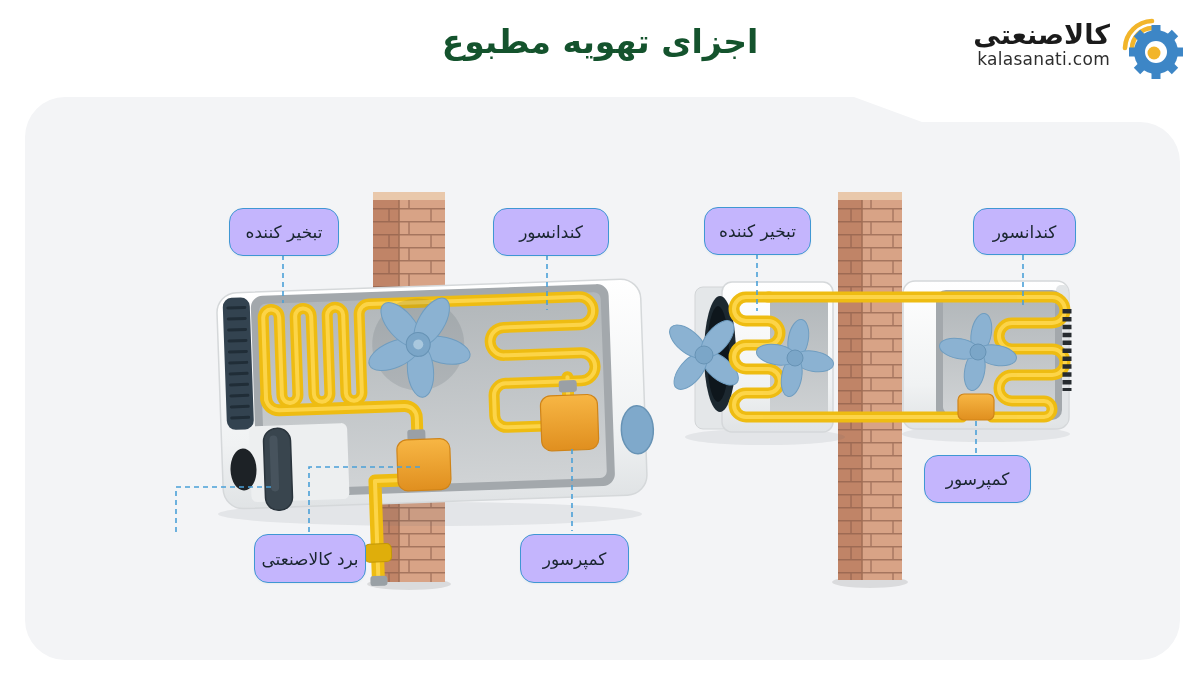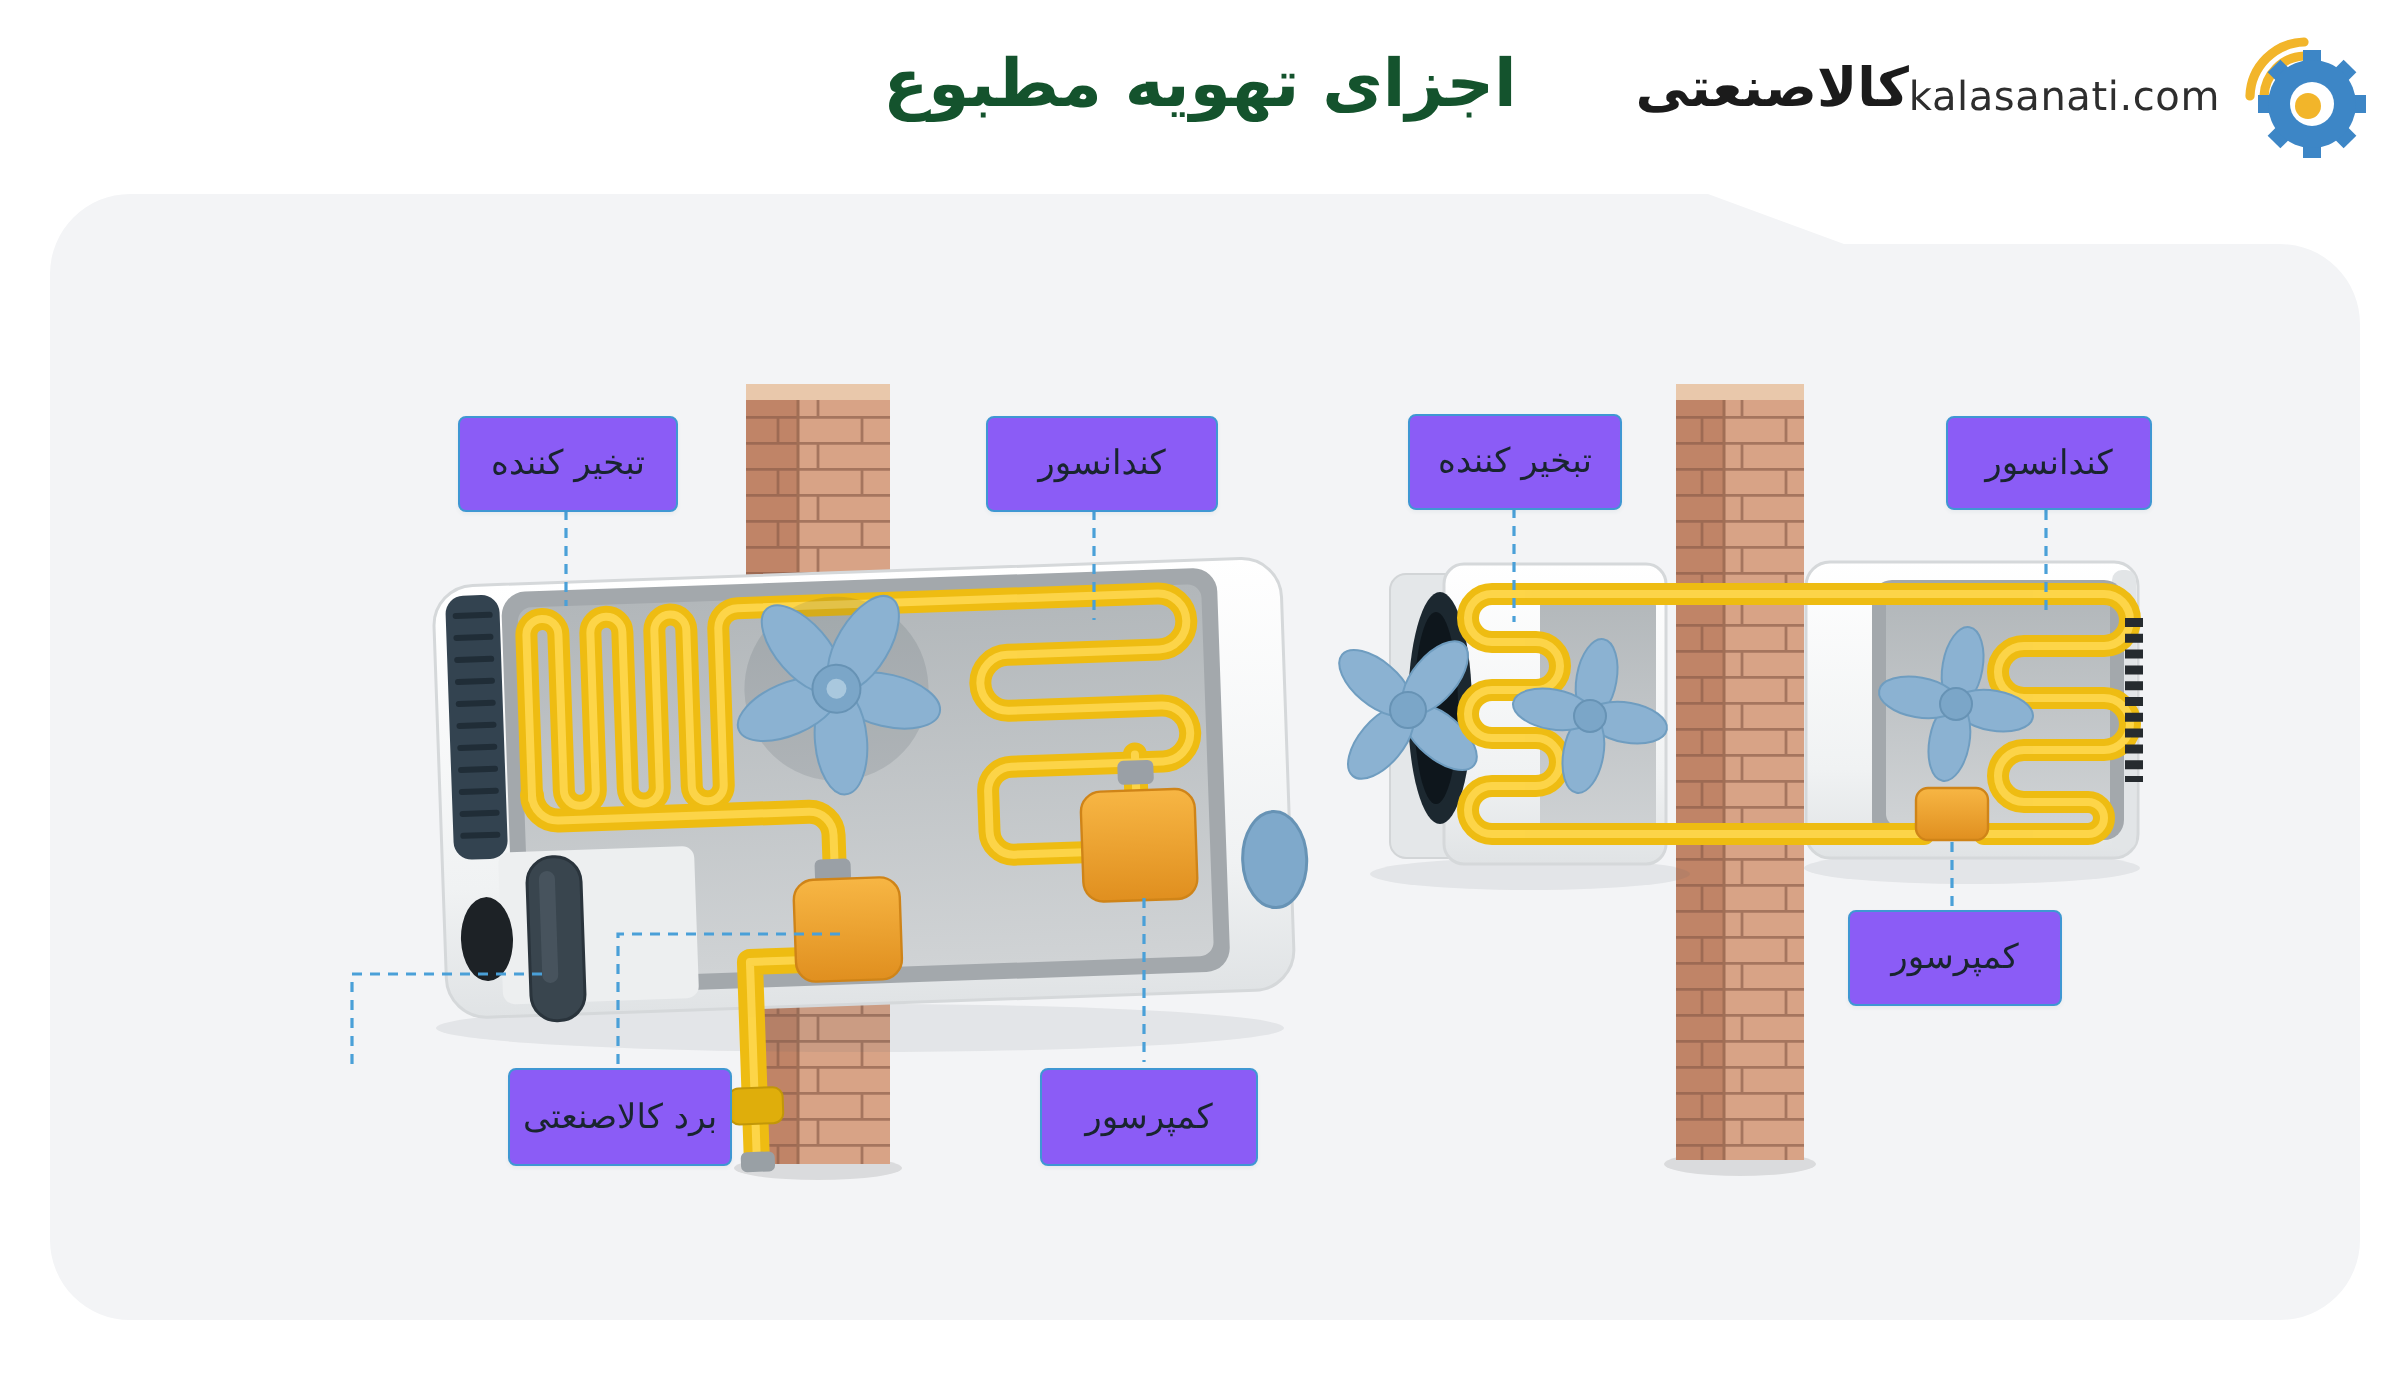--- a/index.html
+++ b/index.html
@@ -12,26 +12,26 @@
   svg.scene{position:absolute;left:0;top:0;}
   .title{
     position:absolute;top:22px;left:0;width:100%;
     text-align:center;direction:rtl;
     font-size:33px;font-weight:bold;color:#14532d;letter-spacing:0;
   }
   .logo{
     position:absolute;top:8px;right:14px;
     display:flex;flex-direction:row;align-items:center;gap:6px;
   }
-  .logo-text{display:flex;flex-direction:row;align-items:flex-end;line-height:1.05;text-align:right;}
+  .logo-text{display:flex;flex-direction:column;align-items:flex-end;line-height:1.05;text-align:right;}
   .logo-brand{font-size:27px;font-weight:bold;color:#1b1b1b;direction:rtl;}
-  .logo-domain{font-size:20px;color:#2e2e2e;letter-spacing:.3px;margin-top:1px;}
+  .logo-domain{font-size:17px;color:#2e2e2e;letter-spacing:.3px;margin-top:1px;}
   .label{
-    position:absolute;background:#8b5cf6;
-    border:1.6px solid #3f97d3;border-radius:4px;
+    position:absolute;background:#c4b5fd;
+    border:1.6px solid #3f97d3;border-radius:14px;
     display:flex;align-items:center;justify-content:center;
     direction:rtl;font-size:17px;color:#19252f;
     box-shadow:0 1px 2px rgba(40,80,110,.06);
   }
 </style>
 </head>
 <body>
 
 <div class="stage">
 

